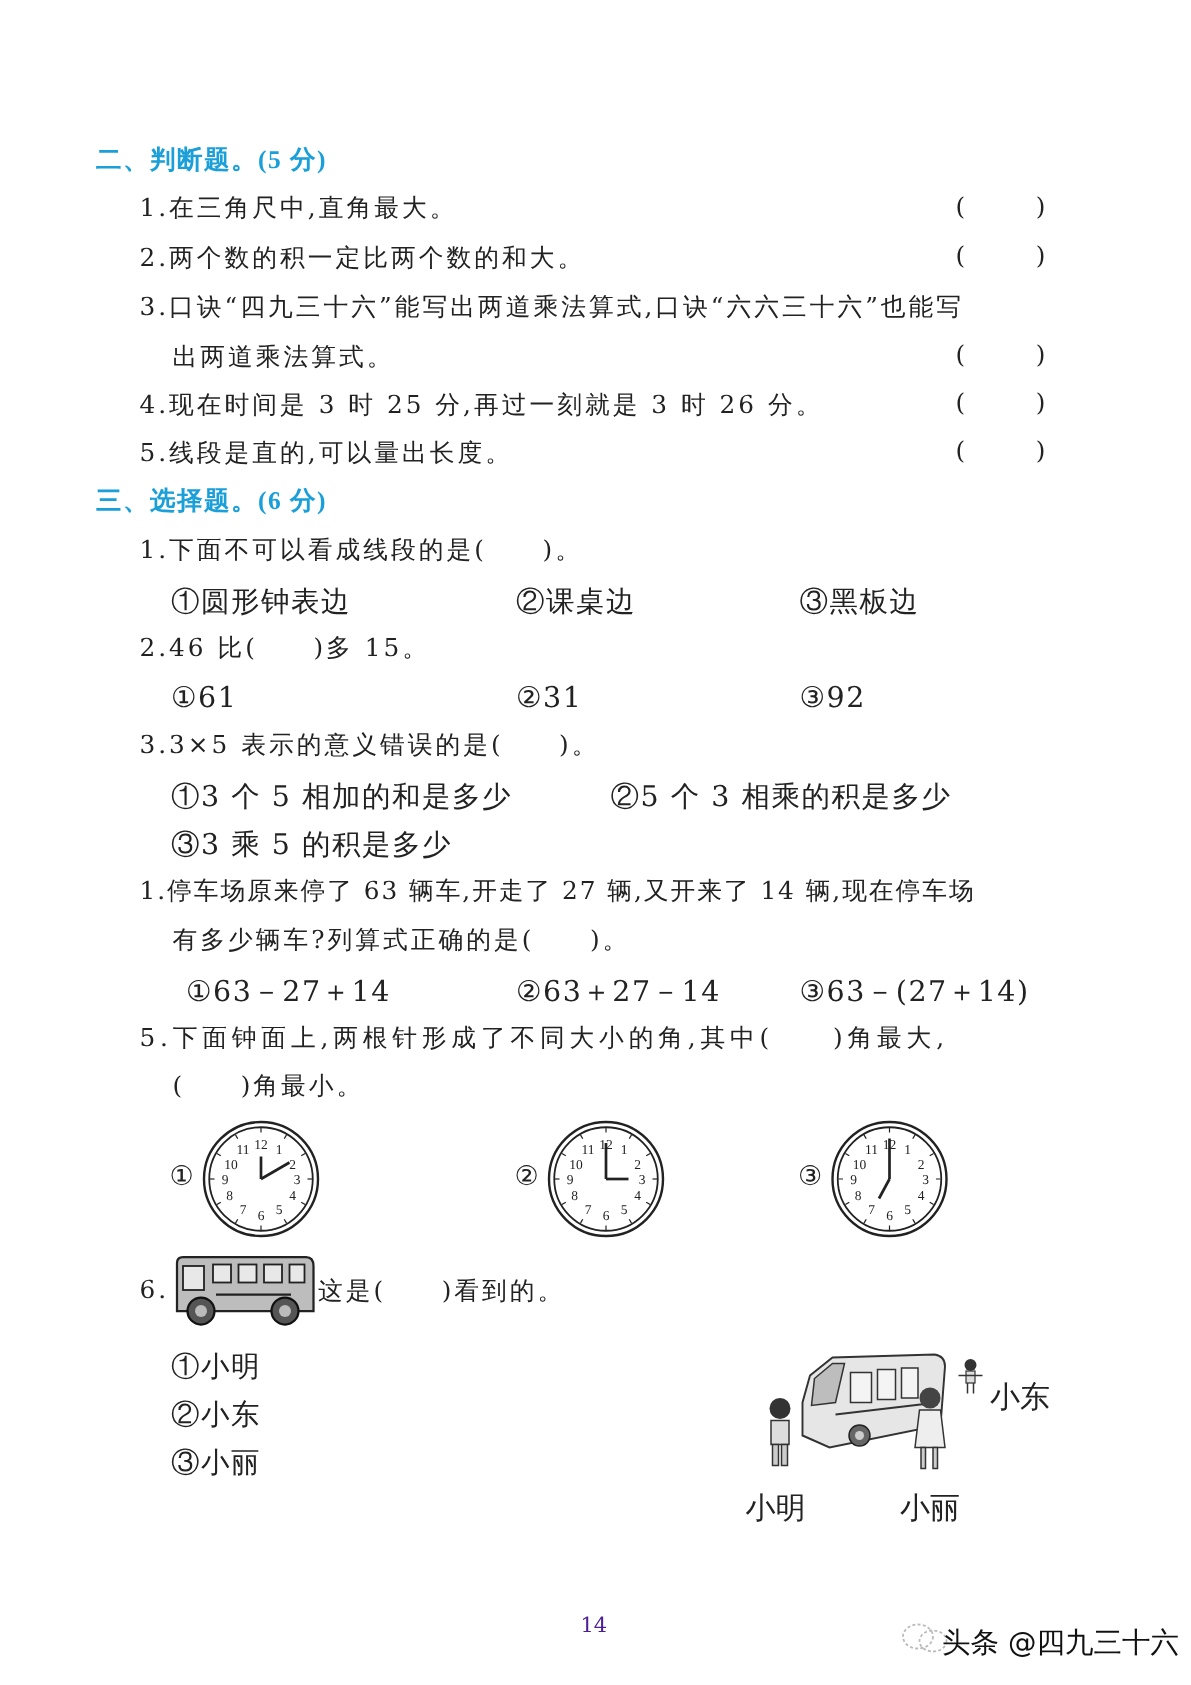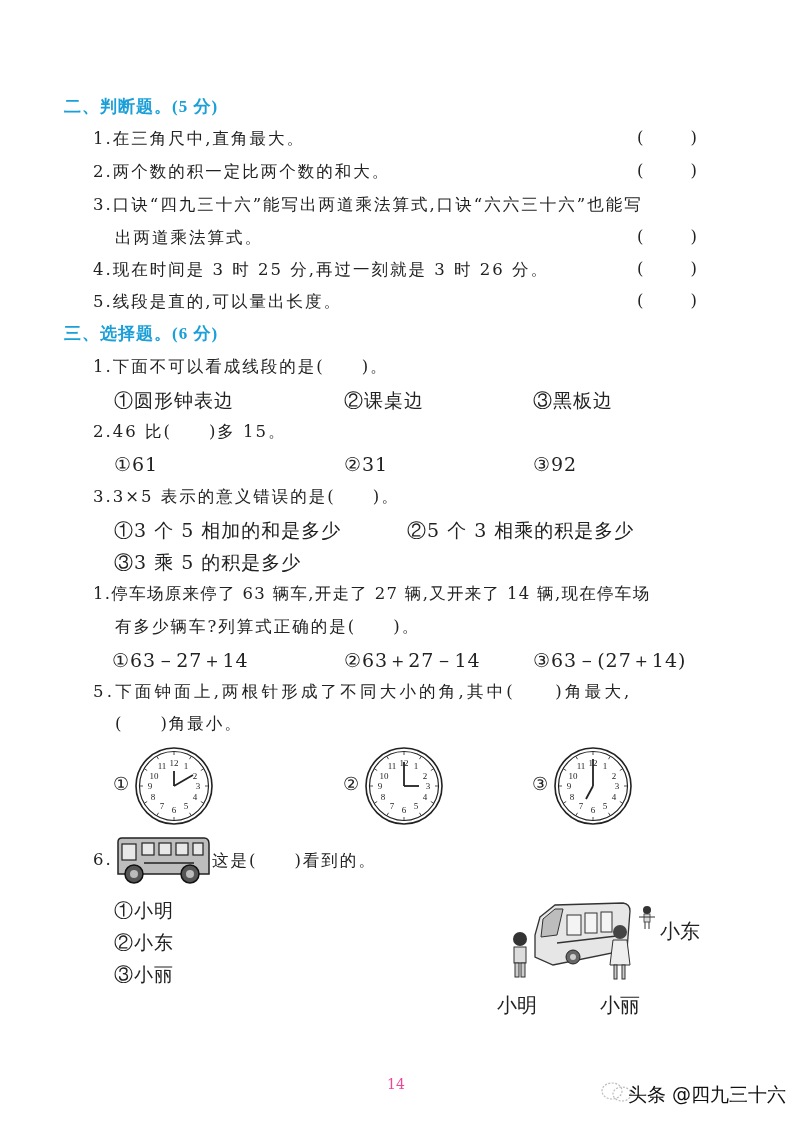--- a/index.html
+++ b/index.html
@@ -7,21 +7,21 @@
          font-family: "DejaVu Serif", "Liberation Serif", serif; color: #222; }
   .abs { position: absolute; }
   .heading { position: absolute; left: 64px; font-size: 17px; font-weight: bold;
              color: #1a9fd8; font-family: Liberation Serif, serif; letter-spacing: 1px; }
   .line { position: absolute; left: 93px; font-size: 16.5px; letter-spacing: 2px; white-space: nowrap; }
   .indent { left: 115px; }
   .paren { position: absolute; left: 637px; width: 60px; font-size: 16.5px;
            display: flex; justify-content: space-between; }
   .opt { position: absolute; font-size: 19px; letter-spacing: 1px; white-space: nowrap; }
   .clock-label { position: absolute; font-size: 18px; }
-  .page-num { position: absolute; left: 387px; top: 1076px; font-size: 14px; color: #ec4899; }
+  .page-num { position: absolute; left: 387px; top: 1076px; font-size: 14px; color: #4c1d95; }
   .watermark { position: absolute; left: 628px; top: 1082px; font-size: 19px; color: #111;
                font-family: "DejaVu Sans", "Liberation Sans", sans-serif; letter-spacing: 0px; }
   .wm-logo { position: absolute; left: 600px; top: 1080px; }
   .fig-label { position: absolute; font-size: 20px; }
 </style>
 </head>
 <body>
 
 <div class="heading" style="top:95px">二、判断题。(5 分)</div>
 
@@ -68,21 +68,21 @@
 <div class="opt" style="left:344px;top:453px">②31</div>
 <div class="opt" style="left:533px;top:453px">③92</div>
 
 <div class="line" style="top:486px">3.3×5 表示的意义错误的是(　　)。</div>
 <div class="opt" style="left:114px;top:518px">①3 个 5 相加的和是多少</div>
 <div class="opt" style="left:407px;top:518px">②5 个 3 相乘的积是多少</div>
 <div class="opt" style="left:114px;top:550px">③3 乘 5 的积是多少</div>
 
 <div class="line" style="top:583px;letter-spacing:1.3px">1.停车场原来停了 63 辆车,开走了 27 辆,又开来了 14 辆,现在停车场</div>
 <div class="line indent" style="top:616px">有多少辆车?列算式正确的是(　　)。</div>
-<div class="opt" style="left:112px;top:648px">①63－27＋14</div>
+<div class="opt" style="left:124px;top:648px">①63－27＋14</div>
 <div class="opt" style="left:344px;top:648px">②63＋27－14</div>
 <div class="opt" style="left:533px;top:648px">③63－(27＋14)</div>
 
 <div class="line" style="top:681px;letter-spacing:3.2px">5.下面钟面上,两根针形成了不同大小的角,其中(　　)角最大,</div>
 <div class="line indent" style="top:713px">(　　)角最小。</div>
 
 <div class="clock-label" style="left:113px;top:773px">①</div>
 <svg class="abs" style="left:134px;top:746px" width="80" height="80" viewBox="-40 -40 80 80">
   <circle r="38" fill="none" stroke="#222" stroke-width="1.6"></circle>
   <circle r="34.5" fill="none" stroke="#222" stroke-width="1.2"></circle>

